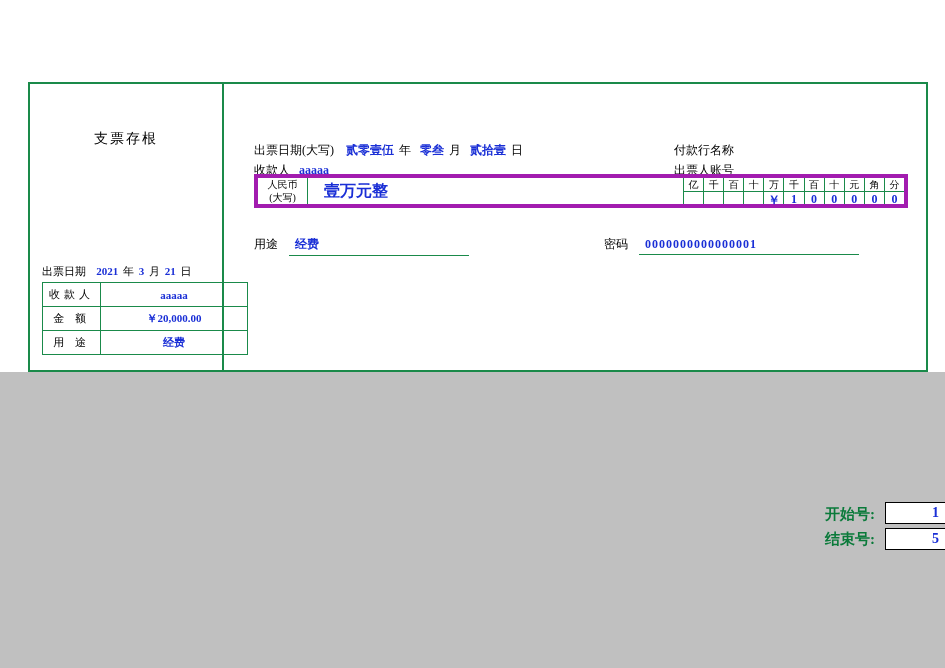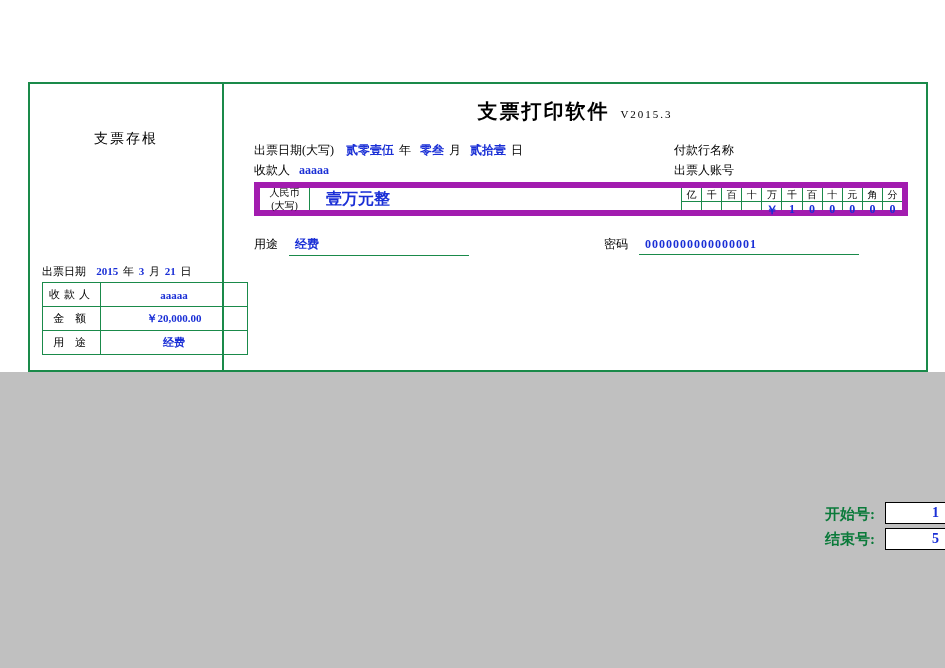--- a/index.html
+++ b/index.html
@@ -101,25 +101,25 @@
       color: #000;
     }
     .row .v { color: #1a2fd6; font-weight: bold; }
     .date-row { top: 58px; left: 30px; }
     .date-row .unit { margin: 0 6px 0 2px; }
     .pay-bank { top: 58px; left: 450px; }
     .payee-row { top: 78px; left: 30px; }
     .acct-row { top: 78px; left: 450px; }
     .amount-box {
       position: absolute;
-      top: 98px;
+      top: 90px;
       left: 30px;
       right: 18px;
       height: 34px;
-      border: 6px solid #a21caf;
+      border: 4px solid #a21caf;
       display: flex;
     }
     .amt-lbl-col {
       width: 50px;
       border-right: 1px solid #1a8a4a;
       font-size: 10px;
       display: flex;
       flex-direction: column;
       justify-content: center;
       align-items: center;
@@ -235,21 +235,21 @@
 <body>
 
 <div class="check-container">
 
   <div class="stub">
     <div class="stub-title">支票存根</div>
 
     <div class="stub-date-row">
       <span>出票日期</span>
       &nbsp;
-      <span class="v">2015</span>
+      <span class="v">2021</span>
       <span>年</span>
       <span class="v">3</span>
       <span>月</span>
       <span class="v">21</span>
       <span>日</span>
     </div>
 
     <table class="stub-table">
       <tbody>
           <tr>
@@ -262,24 +262,20 @@
       </tr>
       <tr>
         <td class="lbl">用  途</td>
         <td class="val">经费</td>
       </tr>
     </tbody>
       </table>
   </div>
 
   <div class="main">
-    <div class="main-title">
-      <span>支票打印软件</span>
-      <span class="main-version">V2015.3</span>
-    </div>
 
     <div class="row date-row">
       <span>出票日期(大写)</span>
       &nbsp;&nbsp;
       <span class="v">贰零壹伍</span>
       <span class="unit">年</span>
       <span class="v">零叁</span>
       <span class="unit">月</span>
       <span class="v">贰拾壹</span>
       <span class="unit">日</span>

